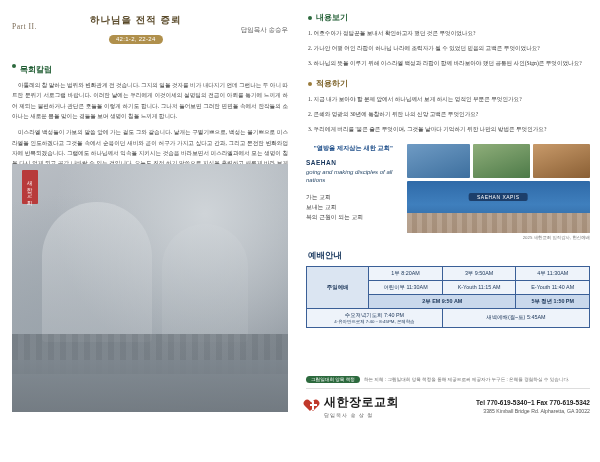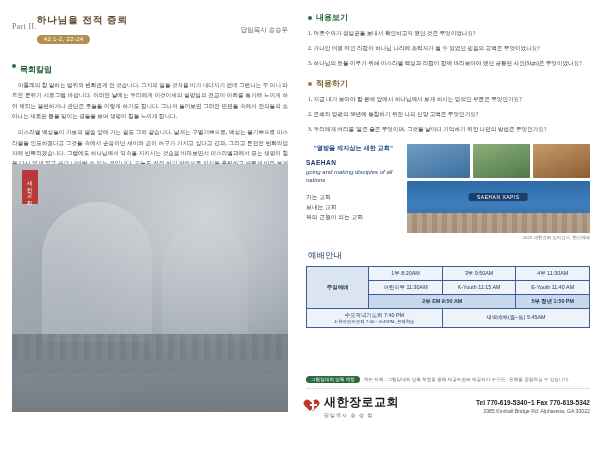--- a/index.html
+++ b/index.html
@@ -12,21 +12,21 @@
     overflow: hidden;
     position: relative;
   }
   .page { position: absolute; inset: 0; display: flex; }
   .left-col { width: 300px; height: 412px; position: relative; padding: 14px 12px 0 12px; }
   .right-col { width: 300px; height: 426px; position: relative; padding: 12px 10px 4px 6px; }
 
   
   .title-row { display: flex; align-items: flex-start; justify-content: space-between; height: 42px; }
   .part-label { font-size: 7.5px; color: #7a6a55; letter-spacing: .5px; padding-top: 8px; font-family: "Liberation Serif", serif; }
-  .sermon-block { flex: 1; padding-right: 6px; }
+  .sermon-block { text-align: center; flex: 1; padding-right: 6px; }
   .sermon-title { font-size: 9.5px; color: #5a4a2a; font-weight: bold; letter-spacing: 1px; }
   .sermon-ref { display: inline-block; margin-top: 3px; font-size: 6px; color: #fff; background: #b0904c; border-radius: 7px; padding: 1.5px 7px; letter-spacing: .3px; }
   .preacher { font-size: 6.5px; color: #555; padding-top: 12px; white-space: nowrap; }
 
   .sec-head { display: flex; align-items: flex-start; gap: 4px; margin: 8px 0 5px 0; }
   .sec-head .bullet { width: 4px; height: 4px; background: #2d6a3e; border-radius: 50%; }
   .sec-head .txt { font-size: 8px; font-weight: bold; color: #1f5c32; }
 
   .body-text { font-size: 5.6px; line-height: 1.85; color: #3a3a3a; text-align: justify; font-family: "Liberation Serif", serif; }
   .body-text p { margin: 0 0 6px 0; text-indent: 6px; }
@@ -70,21 +70,21 @@
   .ph { height: 34px; border-radius: 1px; }
   .ph1 { flex: 1.1; background: linear-gradient(160deg,#6f9bc4,#3d6f9e); }
   .ph2 { flex: 1; background: linear-gradient(160deg,#8fae7a,#4d7a48); }
   .ph3 { flex: 1; background: linear-gradient(160deg,#c89a6a,#8a5f34); }
   .ph-big { margin-top: 3px; height: 52px; border-radius: 1px; position: relative; overflow: hidden;
     background: linear-gradient(180deg,#2f6aa8 0%, #3f7fbd 45%, #2b5f96 100%); }
   .ph-big .banner { position: absolute; left: 50%; top: 12px; transform: translateX(-50%); background: #1d3f6b; color: #fff; font-size: 5px; padding: 1px 8px; border-radius: 2px; letter-spacing: .5px; }
   .ph-big .heads { position: absolute; left: 0; bottom: 0; width: 100%; height: 20px; background: repeating-linear-gradient(90deg,#d8b08a 0 5px,#c49a72 5px 10px); opacity: .8; }
   .photo-cap { font-size: 4.4px; color: #777; text-align: right; margin-top: 2px; }
 
-  .worship-head { font-size: 8.5px; font-weight: normal; color: #17365d; margin: 10px 0 4px 2px; }
+  .worship-head { font-size: 8.5px; font-weight: bold; color: #17365d; margin: 10px 0 4px 2px; }
   table.worship { width: 100%; border-collapse: collapse; table-layout: fixed; }
   table.worship td { border: 1px solid #3a5f97; font-size: 5.4px; text-align: center; padding: 3px 1px; color: #1b3558; }
   td.lab { background: #dbe5f2; font-weight: bold; width: 22%; }
   td.sub { background: #eef3fa; }
   td.wide { background: #eef3fa; }
   td.dark { background: #c9d8ec; font-weight: bold; }
 
   .footer { position: absolute; left: 6px; right: 10px; bottom: 8px; }
   .fnote { font-size: 4.6px; color: #666; display: flex; align-items: center; gap: 4px; margin-bottom: 5px; }
   .fnote .pill { background: #2d6a3e; color: #fff; border-radius: 6px; padding: 1px 5px; font-size: 4.6px; white-space: nowrap; }

